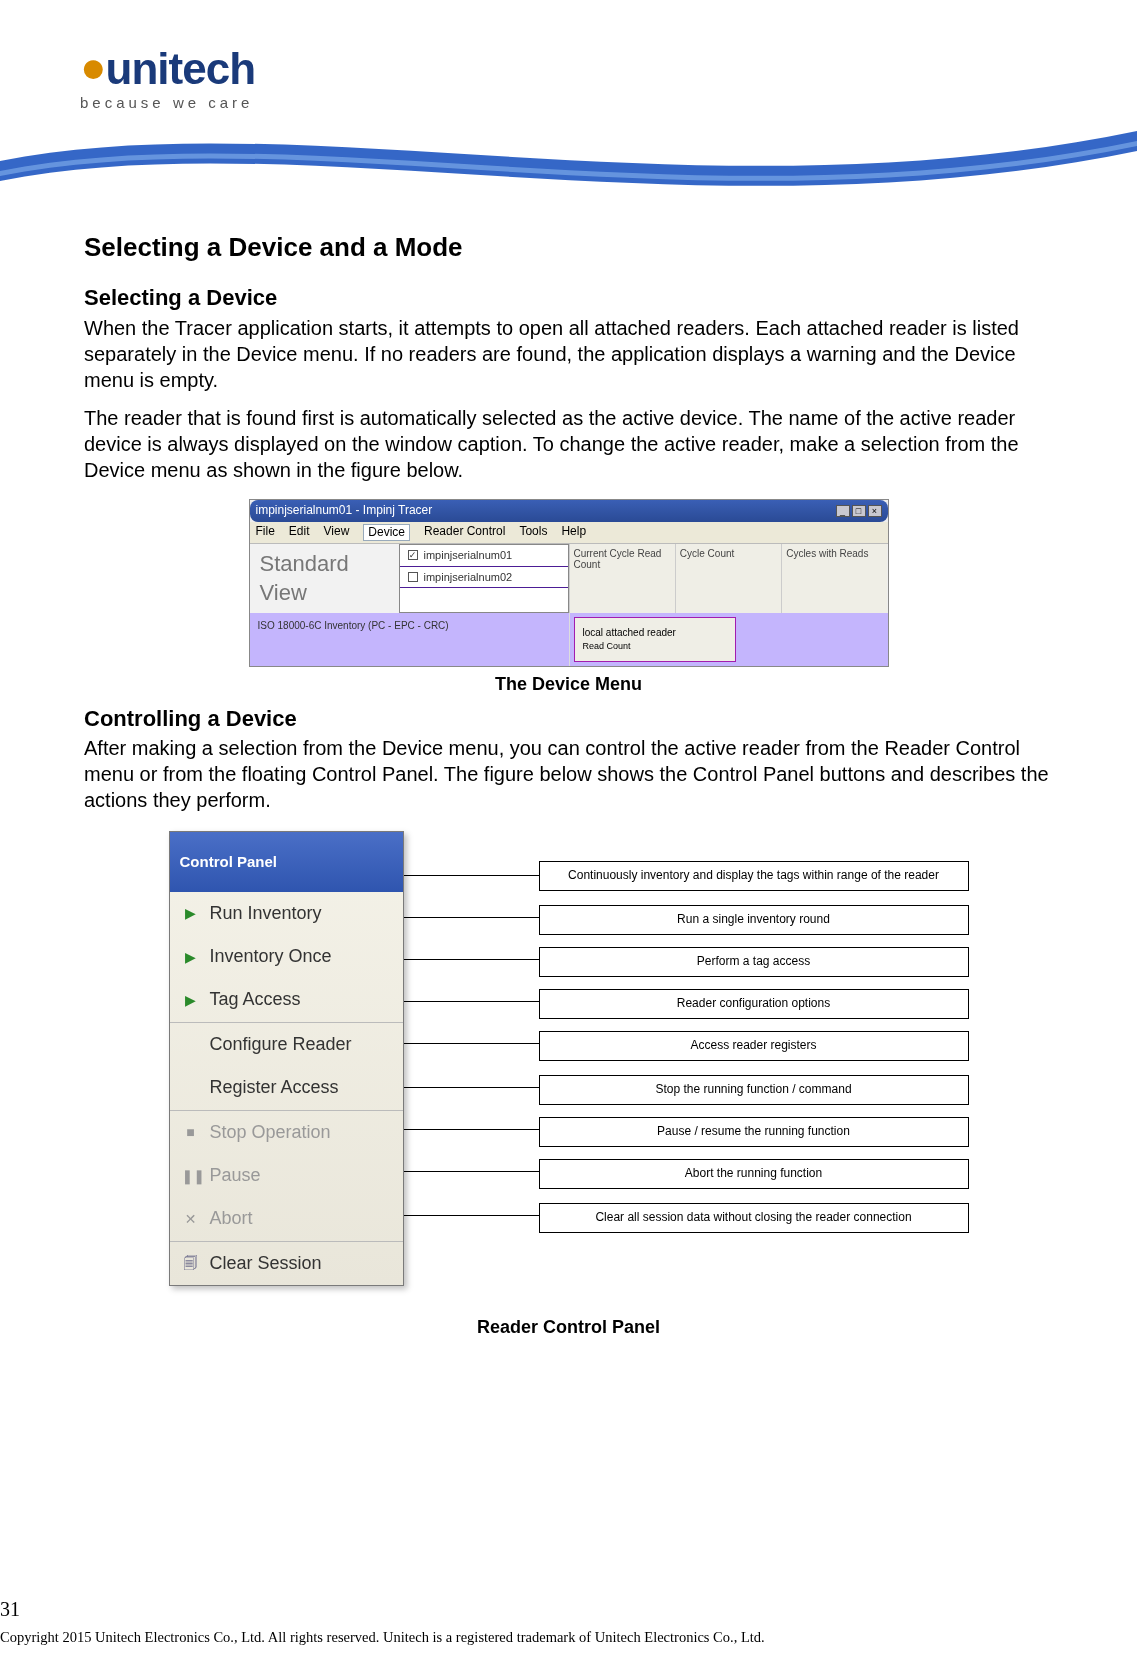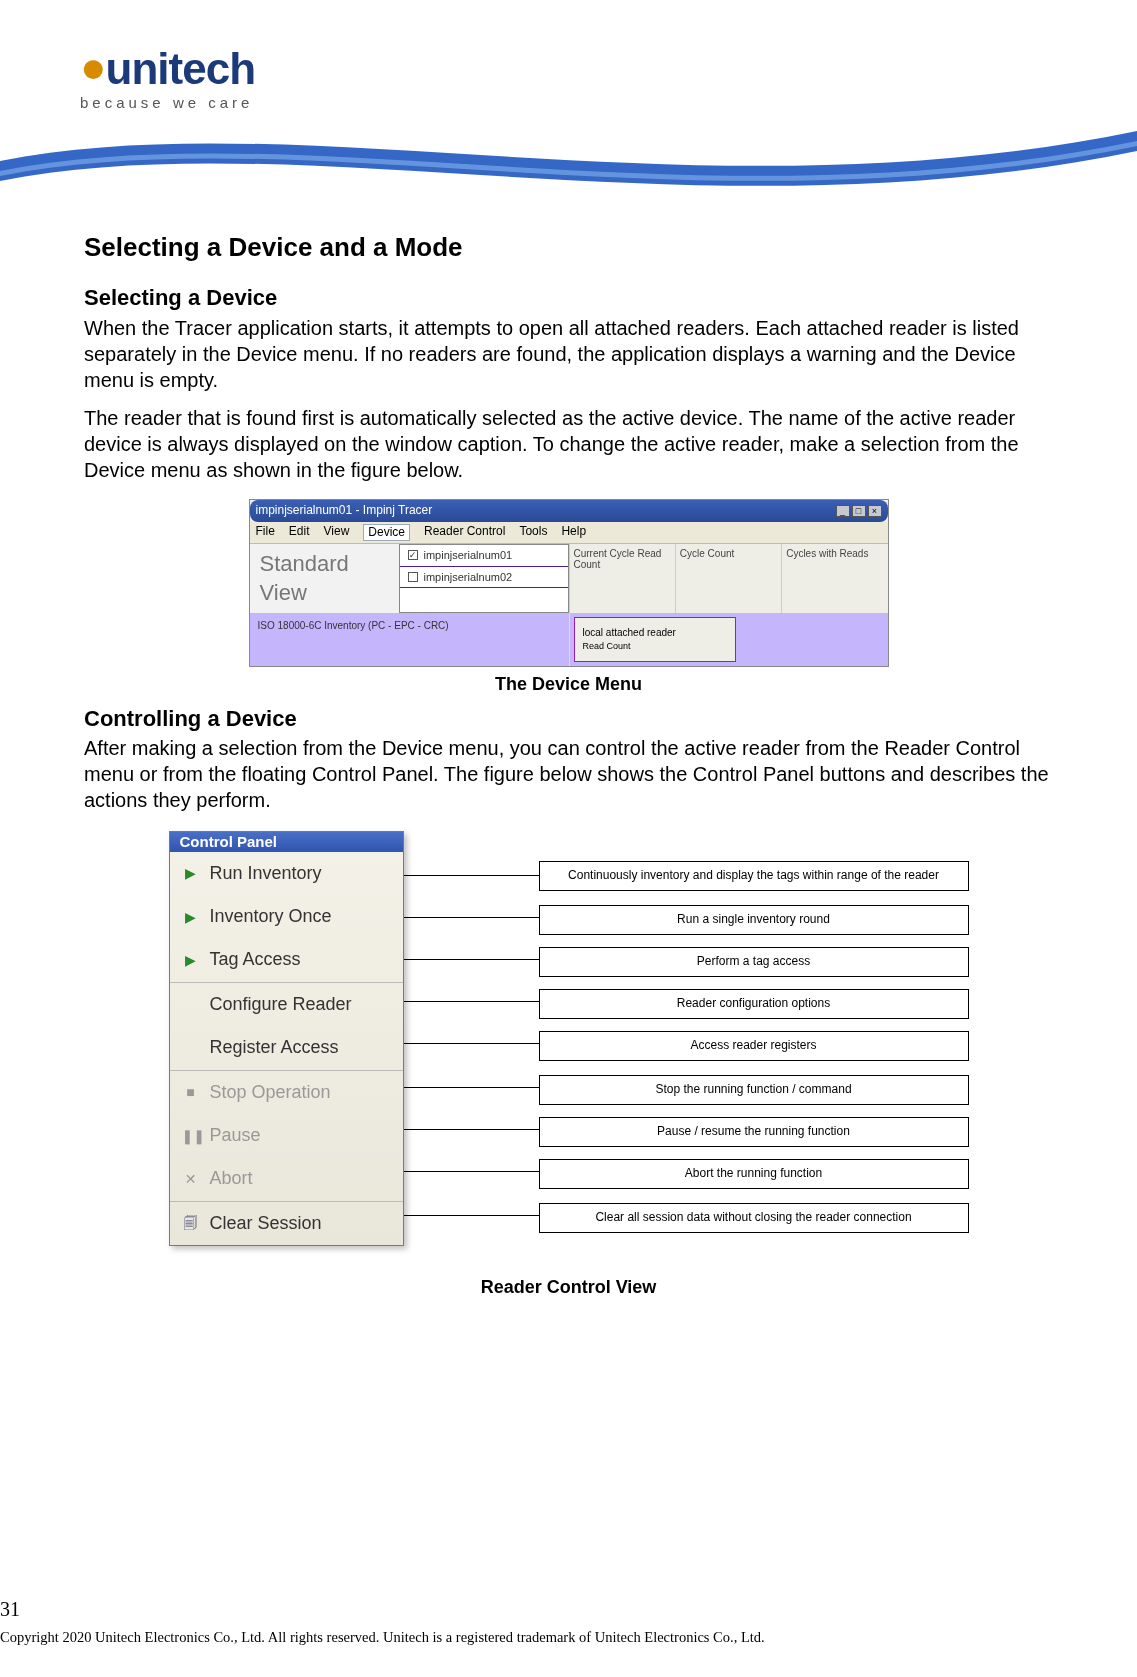--- a/index.html
+++ b/index.html
@@ -86,21 +86,21 @@
   .scr2 { display:flex; width: 800px; margin: 6px 0 0 0; font-family: Tahoma, Arial, sans-serif; }
   .scr2 .panel {
     width: 235px;
     border:1px solid #7a7a7a;
     background: linear-gradient(#f4f2e8,#e9e6da);
     box-shadow: 3px 3px 6px rgba(0,0,0,0.25);
   }
   .scr2 .panel .ptitle {
     background: linear-gradient(#4a6fc7,#2f55af);
     color:#fff; font-weight:bold;
-    font-size:15px; padding:0 10px;
+    font-size:15px; padding:20px 10px;
   }
   .scr2 .panel .pitem {
     padding:10px 12px;
     font-size:18px;
     color:#333;
     display:flex; align-items:center; gap:10px;
   }
   .scr2 .panel .pitem.disabled { color:#999; }
   .scr2 .panel .sep { height:1px; background:#bbb; margin:0; }
   .scr2 .glyph { width:18px; display:inline-block; text-align:center; font-size:14px; }
@@ -269,20 +269,20 @@
 
         <div class="line" style="top:340px; left:0; width:135px;"></div>
         <div class="descbox" style="top:328px;">Abort the running function</div>
 
         <div class="line" style="top:384px; left:0; width:135px;"></div>
         <div class="descbox" style="top:372px;">Clear all session data without closing the reader connection</div>
       </div>
     </div>
     </div>
 
-    <div class="fig-caption" style="margin-top:30px;">Reader Control View</div>
+    <div class="fig-caption" style="margin-top:30px;">Reader Control Panel</div>
   </div>
 
   <div class="footer">
     <div class="pagenum">31</div>
-    <div class="copy">Copyright 2020 Unitech Electronics Co., Ltd. All rights reserved. Unitech is a registered trademark of Unitech Electronics Co., Ltd.</div>
+    <div class="copy">Copyright 2015 Unitech Electronics Co., Ltd. All rights reserved. Unitech is a registered trademark of Unitech Electronics Co., Ltd.</div>
   </div>
 </div>
 
 </body></html>

